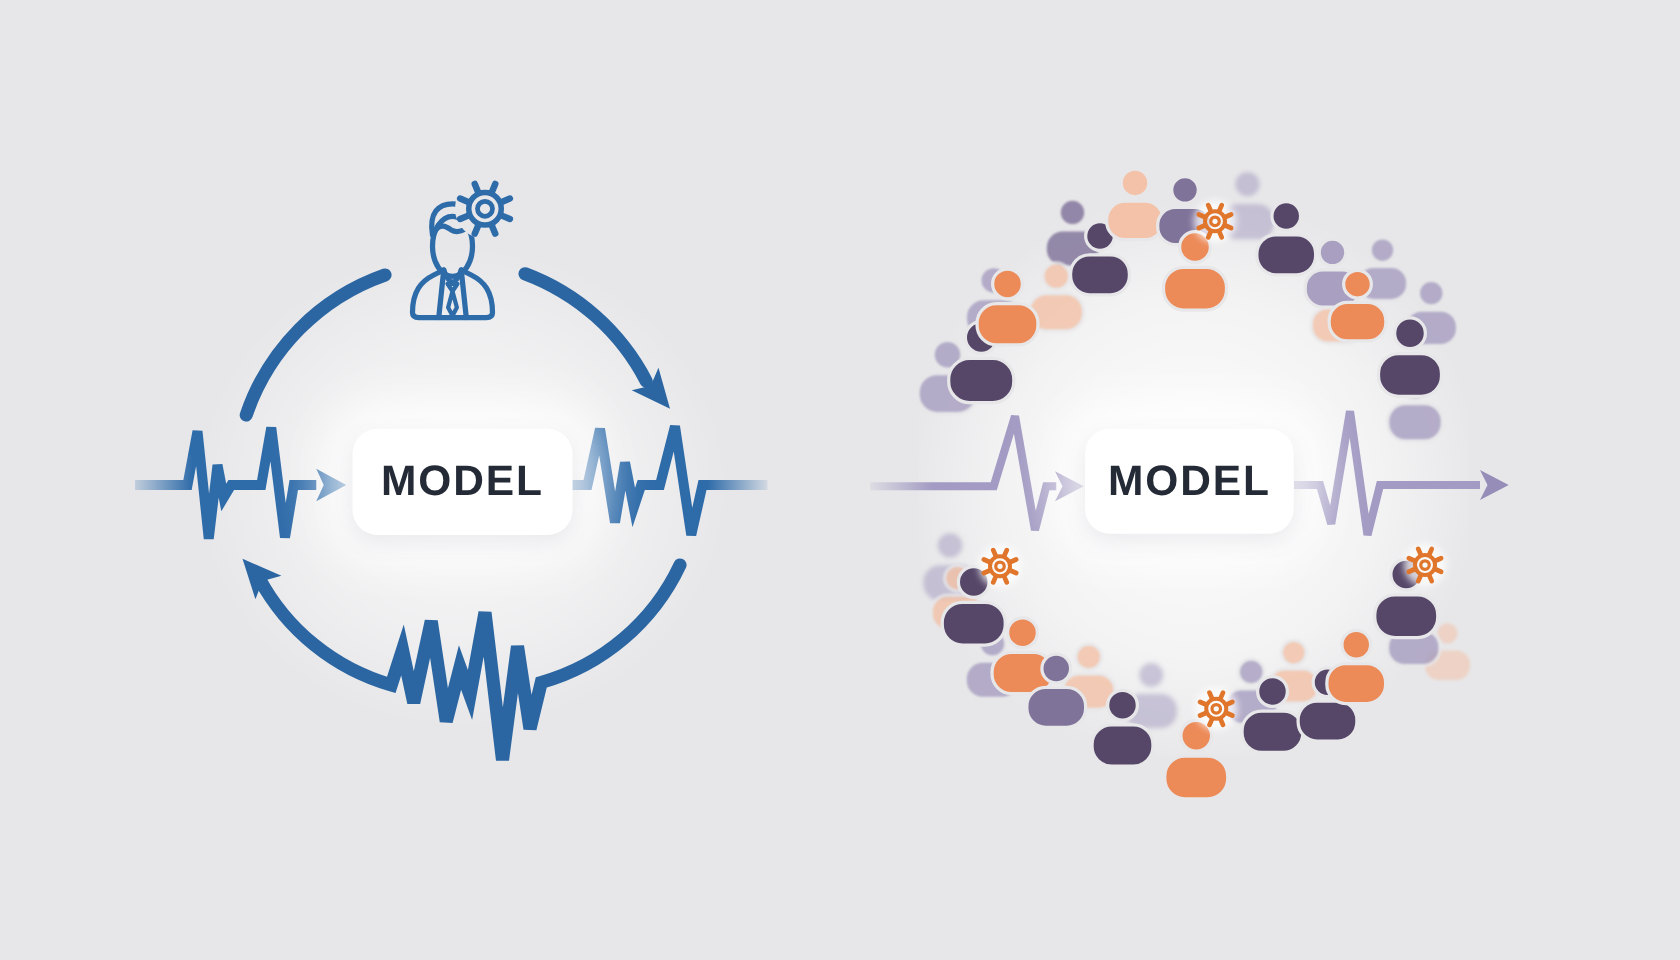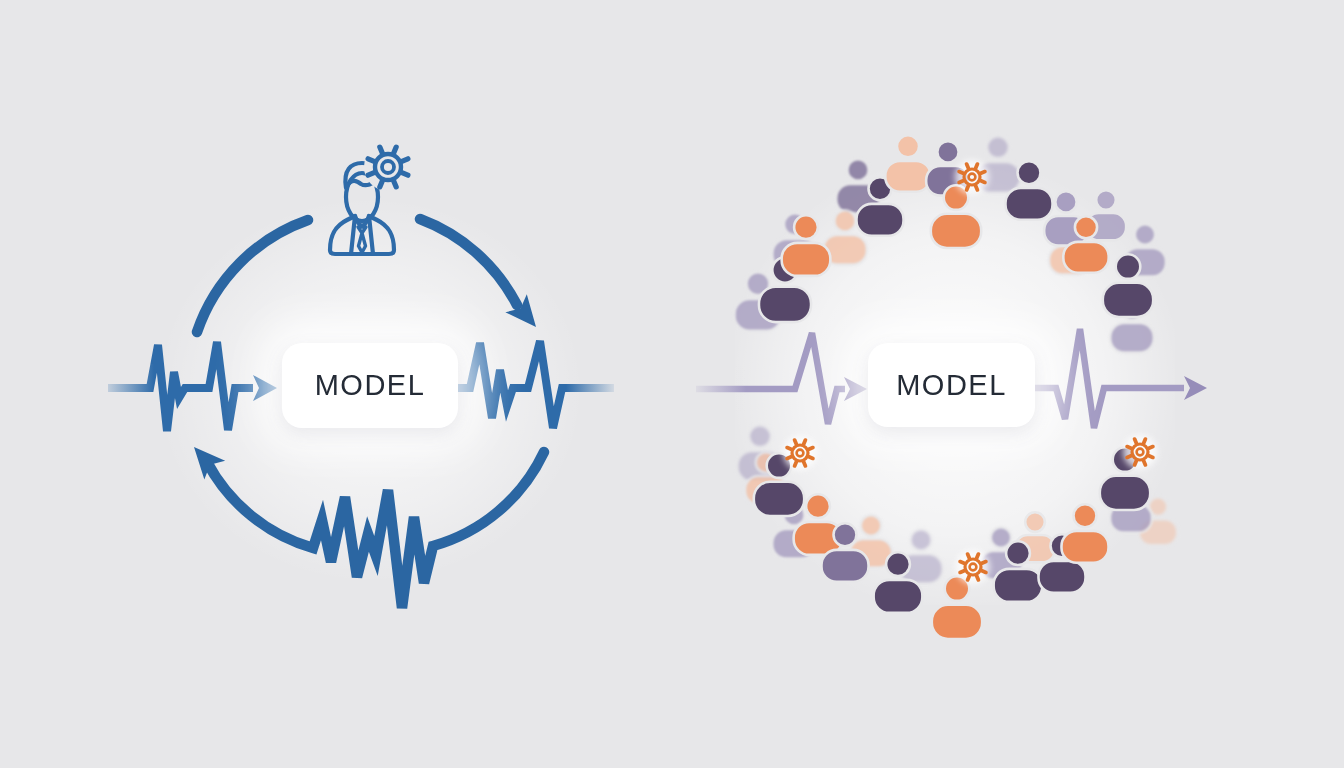--- a/index.html
+++ b/index.html
@@ -25,21 +25,21 @@
     left:735px;top:165px;width:440px;height:440px;
     background:radial-gradient(ellipse at center,rgba(255,255,255,.95) 0%,rgba(255,255,255,.5) 48%,rgba(255,255,255,0) 74%);
   }
   svg.scene{position:absolute;left:0;top:0;}
   .model-box{
     position:absolute;background:#ffffff;border-radius:20px;
     display:flex;align-items:center;justify-content:center;
     box-shadow:0 6px 18px rgba(90,90,115,.12), 0 0 40px 22px rgba(255,255,255,.85);
   }
   .model-label{
-    font-weight:normal;font-size:29px;letter-spacing:1.5px;color:var(--text);
+    font-weight:bold;font-size:34px;letter-spacing:1.5px;color:var(--text);
     user-select:none;
   }
   .s-op1{stop-color:var(--bg);stop-opacity:1;}
   .s-op0{stop-color:var(--bg);stop-opacity:0;}
   .wave{fill:none;stroke:var(--blue);stroke-width:8;stroke-linejoin:miter;}
   .arc{fill:none;stroke:var(--blue-dark);stroke-width:10.5;stroke-linecap:round;}
   .pwave{fill:none;stroke:var(--purple-line);stroke-width:6.5;stroke-linejoin:miter;}
   .outline{fill:none;stroke:var(--blue);stroke-linecap:round;stroke-linejoin:round;}
 </style>
 </head>

